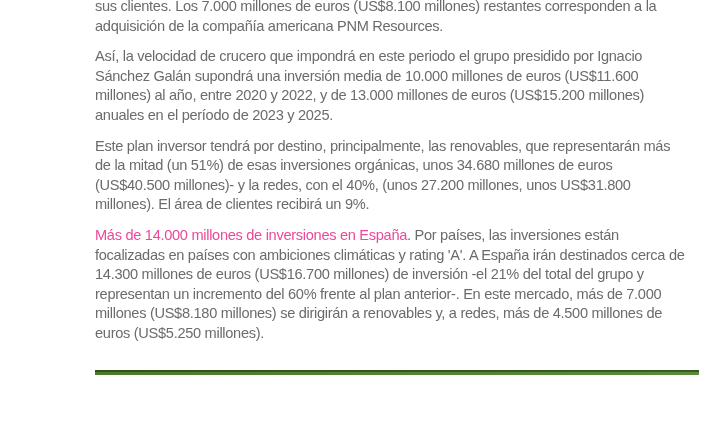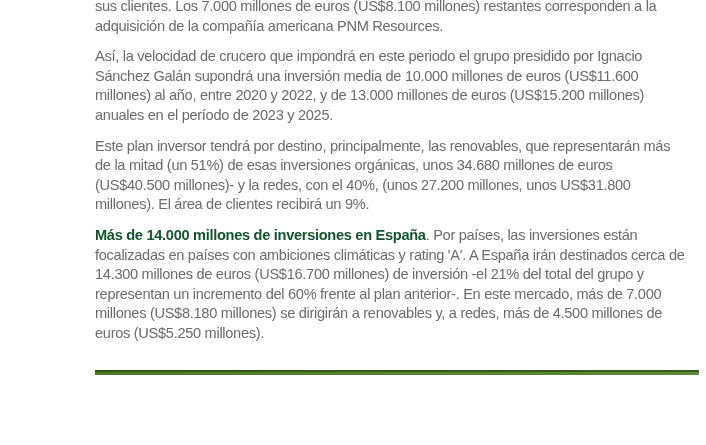--- a/index.html
+++ b/index.html
@@ -14,21 +14,21 @@
   .article{
     position:absolute;
     left:95px;top:-3px;
     width:592px;
     color:#6b6b6b;
     font-size:14.6px;
     line-height:19.6px;
     letter-spacing:-0.3px;
   }
   .article p{margin:0 0 11px 0;}
-  .article strong{color:#14532d;font-weight:700;}
+  .article strong{color:#ec4899;font-weight:400;}
   .photo{
     position:absolute;
     left:95px;top:370px;
     width:604px;height:87px;
     box-sizing:border-box;
     overflow:hidden;
     background:linear-gradient(100deg,#4b7a2b 0%,#538230 45%,#5a8c38 100%);
     border-top:2px solid rgba(25,40,12,0.5);
   }
   .flames{

